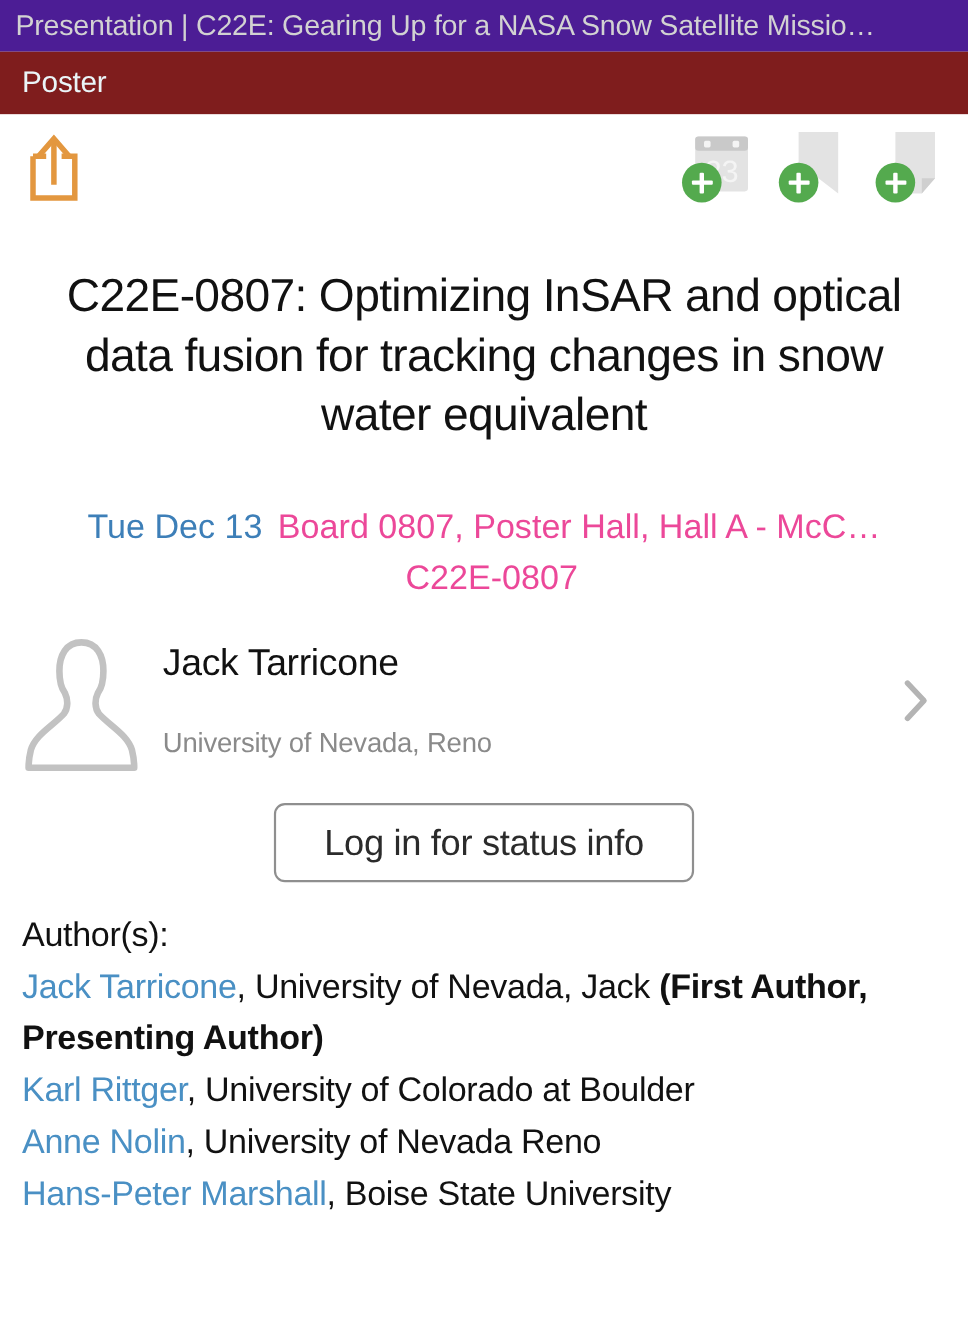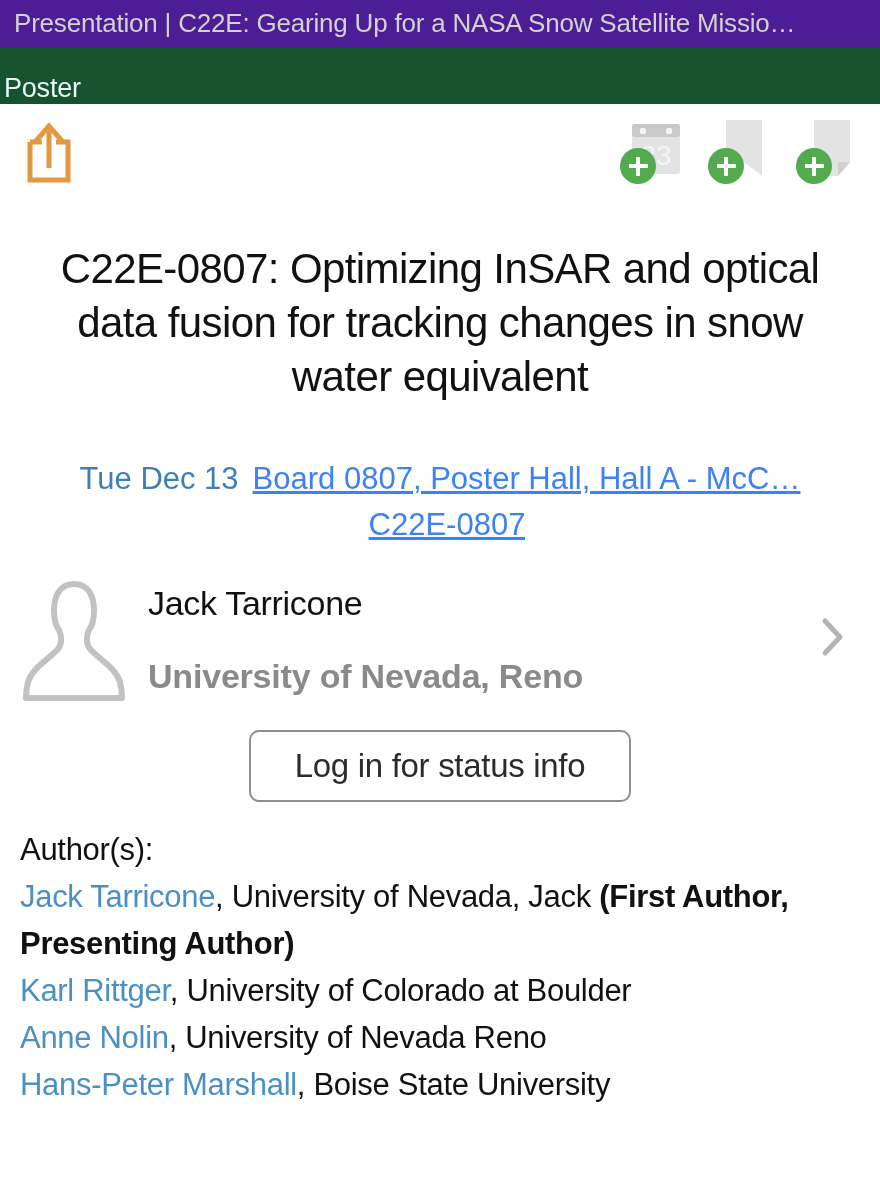--- a/index.html
+++ b/index.html
@@ -25,24 +25,24 @@
     color: #d2d2d2;
     font-size: 26px;
     letter-spacing: -0.2px;
     white-space: nowrap;
     overflow: hidden;
   }
 
   
   .sectionbar {
     height: 57px;
-    background: #14532d;
-    display: flex;
-    align-items: flex-end;
-    padding: 0 4px;
+    background: #7f1d1d;
+    display: flex;
+    align-items: center;
+    padding: 0 20px;
   }
   .sectionbar-text {
     color: #eaf5f8;
     font-size: 27px;
     letter-spacing: -0.2px;
   }
 
   
   .actionbar {
     height: 118px;
@@ -116,50 +116,48 @@
     display: flex;
     justify-content: center;
     align-items: baseline;
     font-size: 31px;
     line-height: 46px;
     white-space: nowrap;
     overflow: hidden;
   }
   .meta-left  { color: #3d7fb8; flex: 0 0 auto; }
   .meta-right {
-    color: #3b82f6;
+    color: #ec4899;
     flex: 0 1 auto;
     overflow: hidden;
     text-overflow: ellipsis;
     padding-left: 14px;
-    text-decoration: underline;
   }
 
   
   .presenter {
     display: flex;
     align-items: center;
     padding: 22px 22px 0 22px;
     position: relative;
   }
   .avatar { width: 104px; height: 134px; flex: 0 0 auto; }
   .presenter-info { padding-left: 22px; flex: 1 1 auto; }
   .presenter-name {
     font-size: 34px;
     color: #111111;
     line-height: 44px;
     letter-spacing: -0.3px;
   }
   .presenter-org {
-    font-size: 34px;
+    font-size: 25px;
     color: #8a8a8a;
     line-height: 34px;
     padding-top: 34px;
     letter-spacing: -0.2px;
-    font-weight: bold;
   }
   .chevron { width: 26px; height: 44px; flex: 0 0 auto; margin-right: 12px; }
 
   
   .login-wrap {
     display: flex;
     justify-content: center;
     padding-top: 26px;
   }
   .login-btn {

